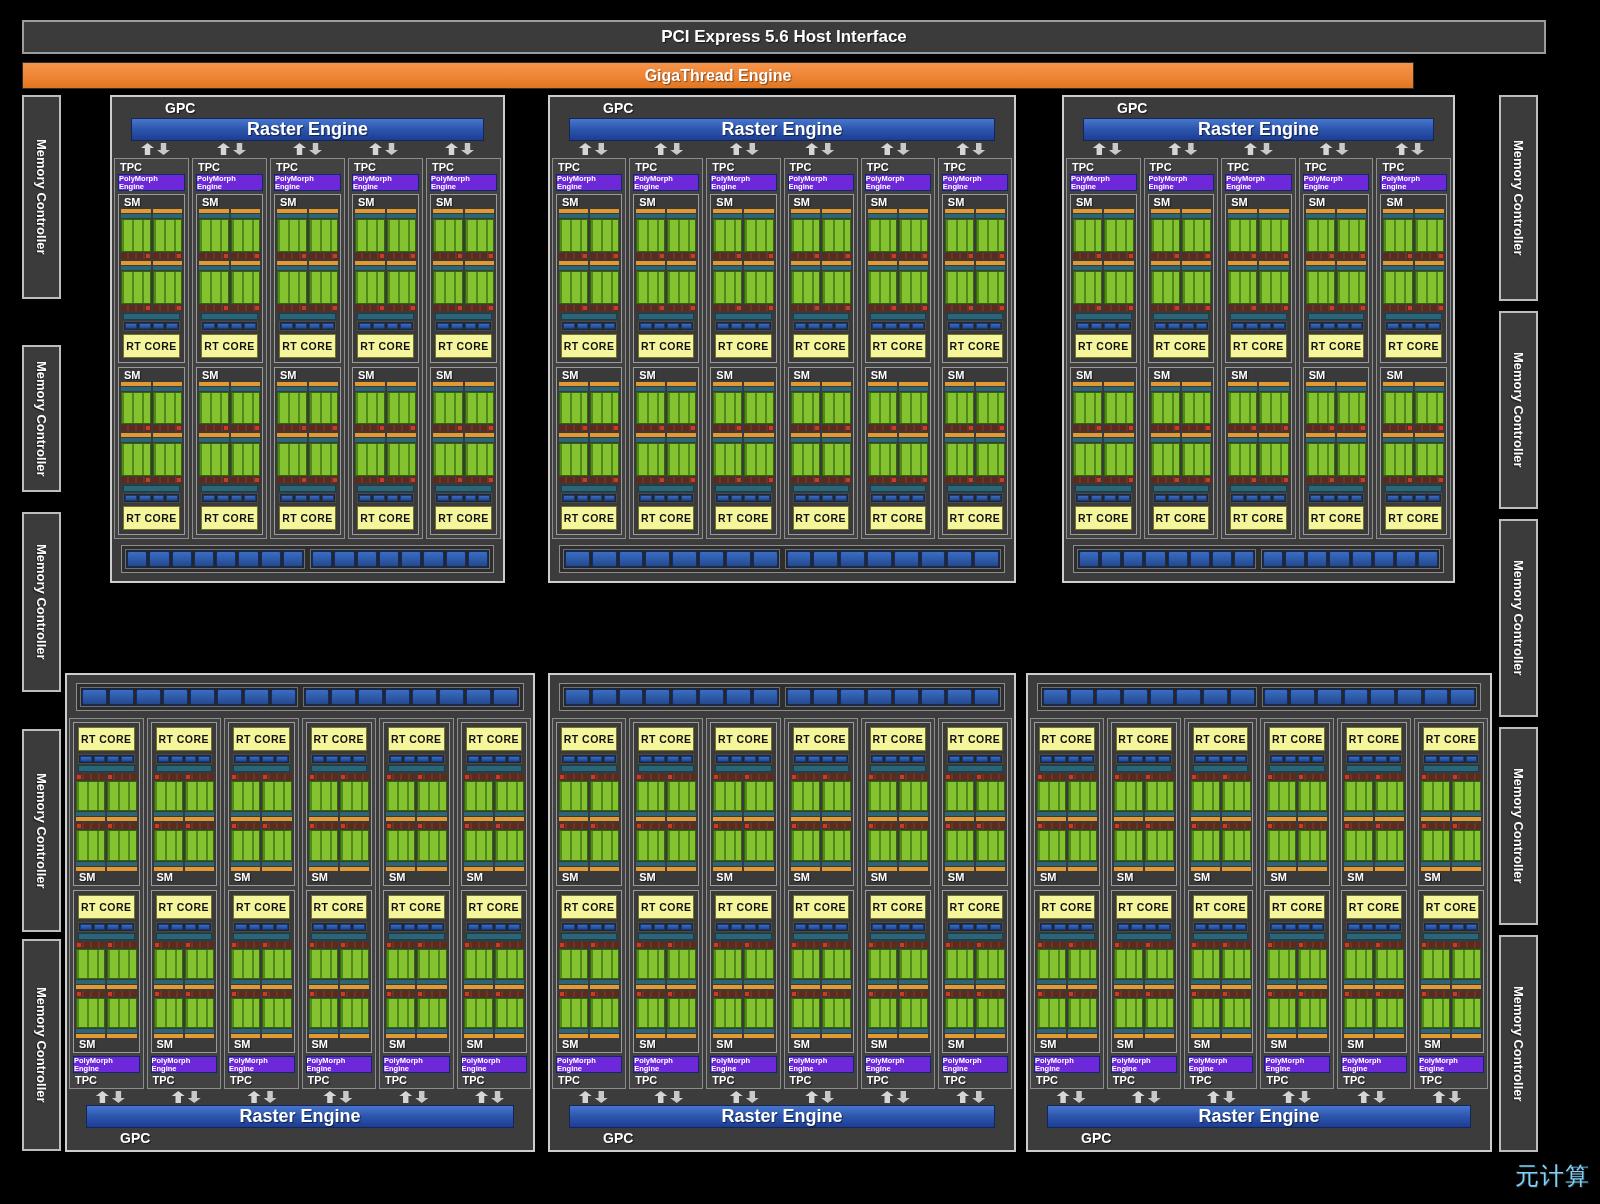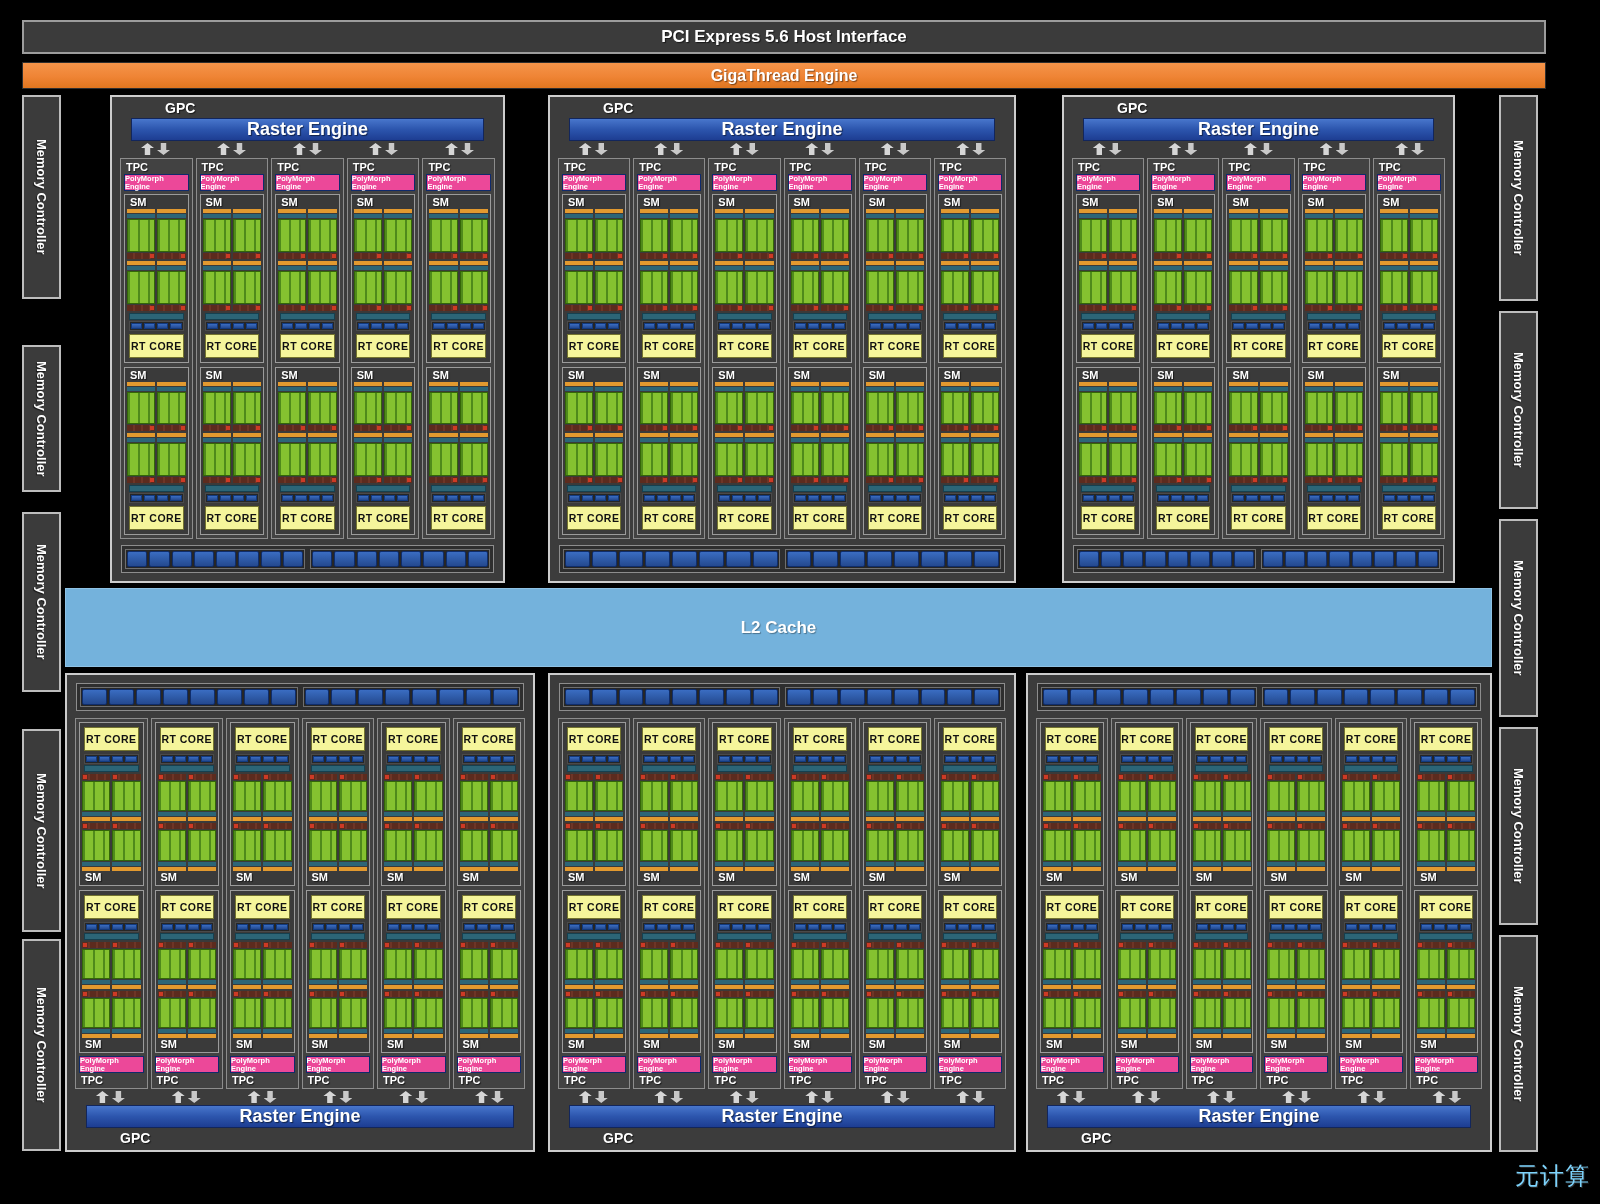--- a/index.html
+++ b/index.html
@@ -10,21 +10,21 @@
   }
 
   
   .pci-bar{
     position:absolute;left:22px;top:20px;width:1524px;height:34px;
     background:#3b3b3b;border:2px solid #9c9c9c;
     display:flex;align-items:center;justify-content:center;
     font-size:17px;font-weight:bold;color:#fff;text-shadow:1px 1px 1px rgba(0,0,0,.6);
   }
   .giga-bar{
-    position:absolute;left:22px;top:62px;width:1524px;height:27px;
+    position:absolute;left:22px;top:62px;width:1392px;height:27px;
     background:linear-gradient(180deg,#f5944a 0%,#ef8435 55%,#e0761f 100%);
     border:1px solid #2e2e2e;
     display:flex;align-items:center;justify-content:center;
     font-size:16px;font-weight:bold;color:#fff;text-shadow:1px 1px 1px rgba(0,0,0,.45);
   }
   
   .l2-bar{
     position:absolute;left:65px;top:588px;width:1427px;height:79px;
     background:#74b2dc;border:1px solid #8fc2e4;
     display:flex;align-items:center;justify-content:center;
@@ -52,25 +52,25 @@
     background:linear-gradient(180deg,#4876cc 0%,#2c55ad 50%,#1d3d92 100%);
     border:1px solid #12265c;
     display:flex;align-items:center;justify-content:center;
     font-size:18px;font-weight:bold;color:#fff;text-shadow:1px 1px 1px rgba(0,0,0,.55);
   }
   .arrows-row{flex:0 0 16px;display:flex;gap:3px;padding:1px 7px;}
   .arrow-cell{flex:1;display:flex;align-items:center;justify-content:center;gap:3px;}
   .arrow{width:13px;height:12px;background:#d6d6d6;}
   .arrow.up{clip-path:polygon(50% 0,100% 42%,71% 42%,71% 100%,29% 100%,29% 42%,0 42%);}
   .arrow.down{clip-path:polygon(50% 100%,100% 58%,71% 58%,71% 0,29% 0,29% 58%,0 58%);background:#c9c9c9;}
-  .tpc-row{flex:1 1 auto;display:flex;gap:3px;padding:0 8px;margin-top:1px;min-height:0;}
+  .tpc-row{flex:1 1 auto;display:flex;gap:3px;padding:0 2px;margin-top:1px;min-height:0;}
   .tpc{flex:1;background:#424242;border:1px solid #8d8d8d;display:flex;flex-direction:column;padding:1px 2px;min-height:0;}
   .tpc-label{flex:0 0 14px;padding-left:3px;font-size:11px;line-height:14px;font-weight:bold;color:#fff;
     text-shadow:1px 1px 1px rgba(0,0,0,.6);}
-  .poly-bar{flex:0 0 11px;margin:0 1px 1px 1px;background:#ec4899;border:1px solid #0f2a6b;
+  .poly-bar{flex:0 0 11px;margin:0 1px 1px 1px;background:#6d28d9;border:1px solid #0f2a6b;
     display:flex;align-items:center;justify-content:center;
     font-size:7.5px;line-height:1;font-weight:bold;color:#fff;}
   .gpc.flip .poly-bar{margin:1px 1px 0 1px;}
   
   .sm{flex:1 1 0;background:#3a3a3a;border:1px solid #9b9b9b;margin:2px 1px;
     display:flex;flex-direction:column;padding:1px 2px;min-height:0;}
   .sm-label{flex:0 0 13px;padding-left:3px;font-size:11px;line-height:13px;font-weight:bold;color:#fff;
     text-shadow:1px 1px 1px rgba(0,0,0,.6);}
   .sm-grid{flex:1 1 auto;display:flex;flex-direction:column;gap:2px;min-height:0;}
   .sm-gridrow{flex:1;display:flex;gap:2px;min-height:0;}
@@ -112,23 +112,20 @@
 </head>
 <body>
 
 <div class="stage">
   <div class="pci-bar">
     <span>PCI Express 5.6 Host Interface</span>
   </div>
   <div class="giga-bar">
     <span>GigaThread Engine</span>
   </div>
-  <div class="l2-bar">
-    <span>L2 Cache</span>
-  </div>
   <div id="mc-layer">
       <div class="mc" style="left: 22px; top: 95px; height: 204px;">
         <div class="mc-label">Memory Controller</div>
       </div>
       <div class="mc" style="left: 22px; top: 345px; height: 147px;">
         <div class="mc-label">Memory Controller</div>
       </div>
       <div class="mc" style="left: 22px; top: 512px; height: 180px;">
         <div class="mc-label">Memory Controller</div>
       </div>

